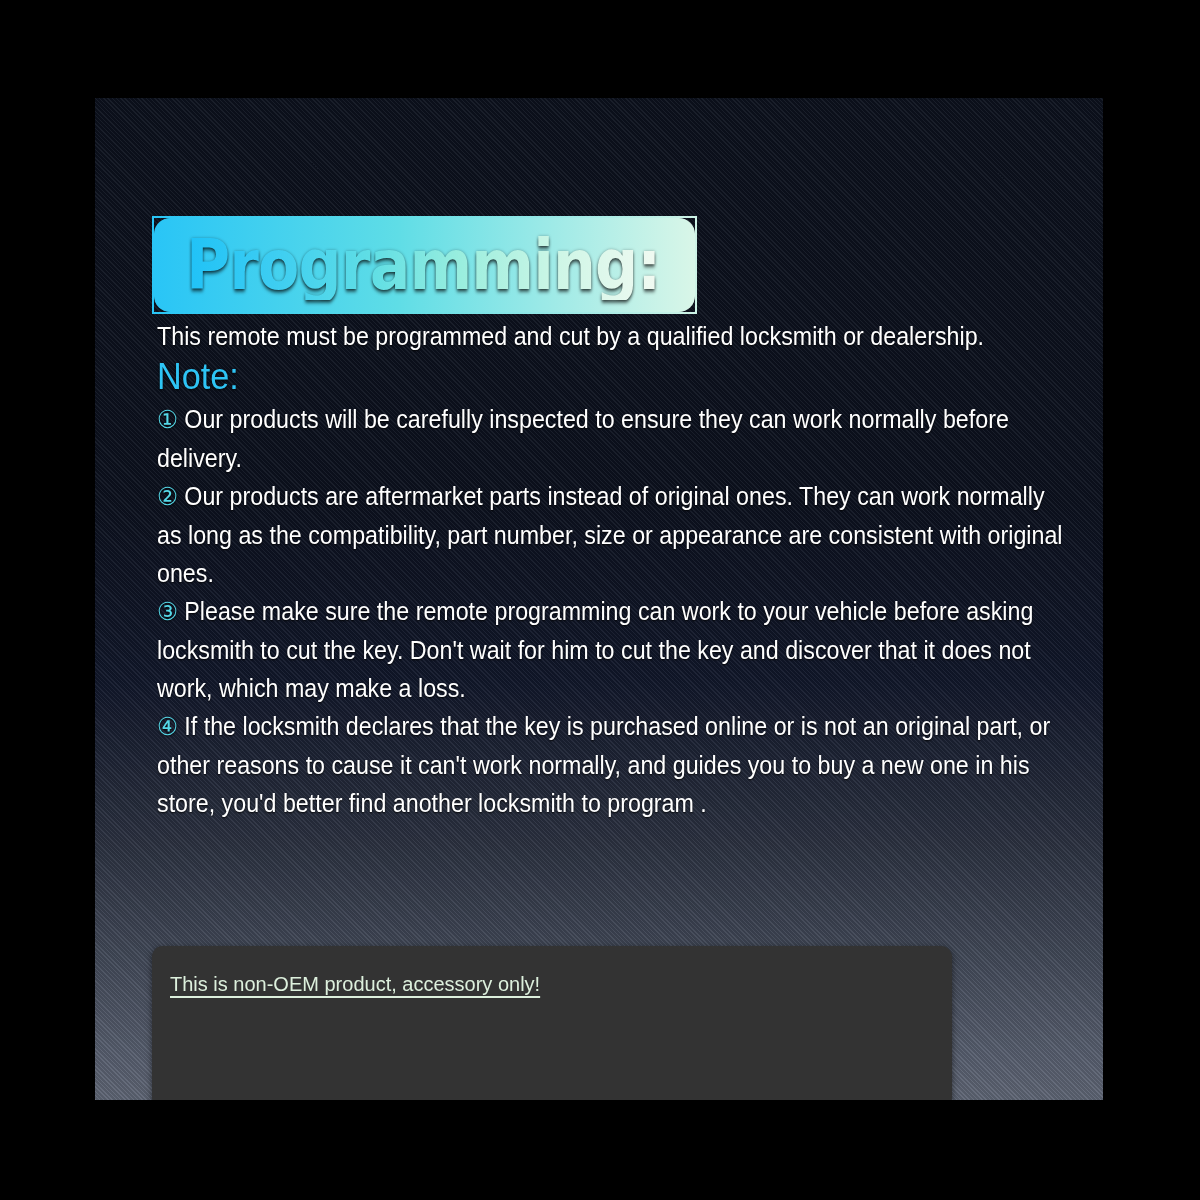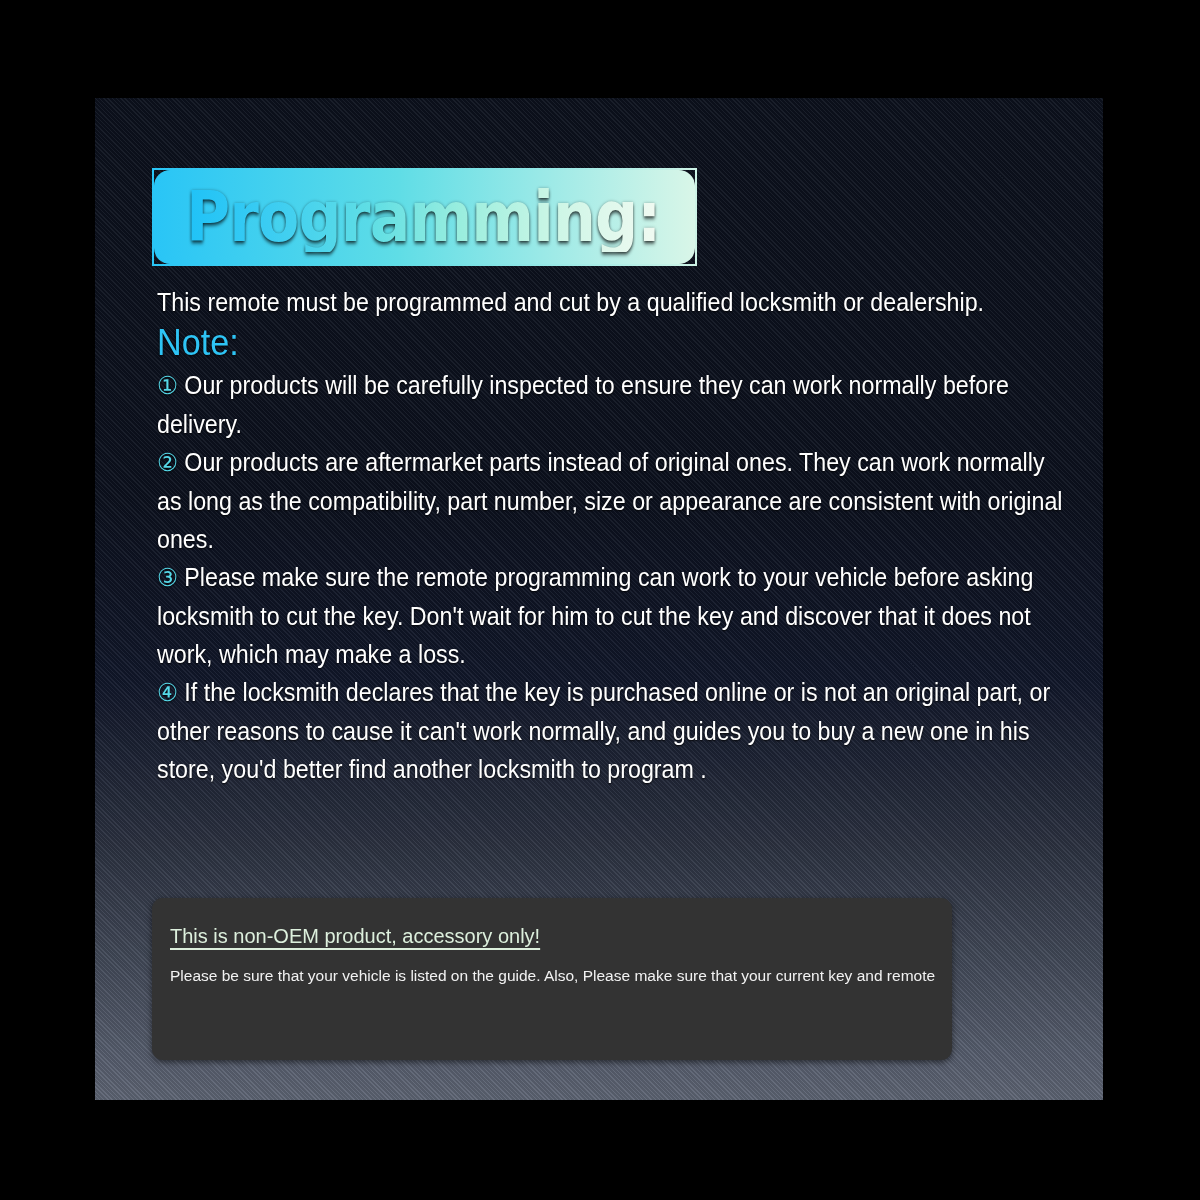--- a/index.html
+++ b/index.html
@@ -51,20 +51,21 @@
       rgba(255,255,255,0.055) 0px,
       rgba(255,255,255,0.055) 1px,
       rgba(0,0,0,0.10) 1px,
       rgba(0,0,0,0.10) 3px);
     pointer-events: none;
   }
   #panel-content {
     position: absolute;
     inset: 0;
     z-index: 2;
+    margin-top: 48px;
   }
 
   
   #title-box {
     position: absolute;
     left: 57px;
     top: 70px;
     width: 545px;
     height: 98px;
     box-sizing: border-box;
@@ -112,21 +113,21 @@
     color: transparent;
     -webkit-text-fill-color: transparent;
     text-shadow: none;
     filter: drop-shadow(0 2px 2px rgba(0,0,0,0.85));
   }
 
   
   #body-copy {
     position: absolute;
     left: 62px;
-    top: 192px;
+    top: 178px;
     width: 912px;
     color: #ffffff;
   }
   .lead {
     font-size: 25px;
     line-height: 1.0;
     margin: 0 0 4px 0;
     transform: scaleX(0.93);
     transform-origin: left center;
     white-space: nowrap;
@@ -232,18 +233,17 @@
           <span>If the locksmith declares that the key is purchased online or is not an</span>
           <span>original part, or other reasons to cause it can't work normally, and guides</span>
           <span>you to buy a new one in his store, you'd better find another</span>
           <span>locksmith to program .</span>
         </p>
 
       </div>
 
       <div id="disclaimer">
         <div id="disclaimer-heading">This is non-OEM product, accessory only!</div>
-        <p class="disclaimer-line">Please be sure that your vehicle is listed on the guide. Also, Please make sure that your current key and remote</p>
       </div>
 
     </div>
   </div>
 </div>
 
 </body></html>

